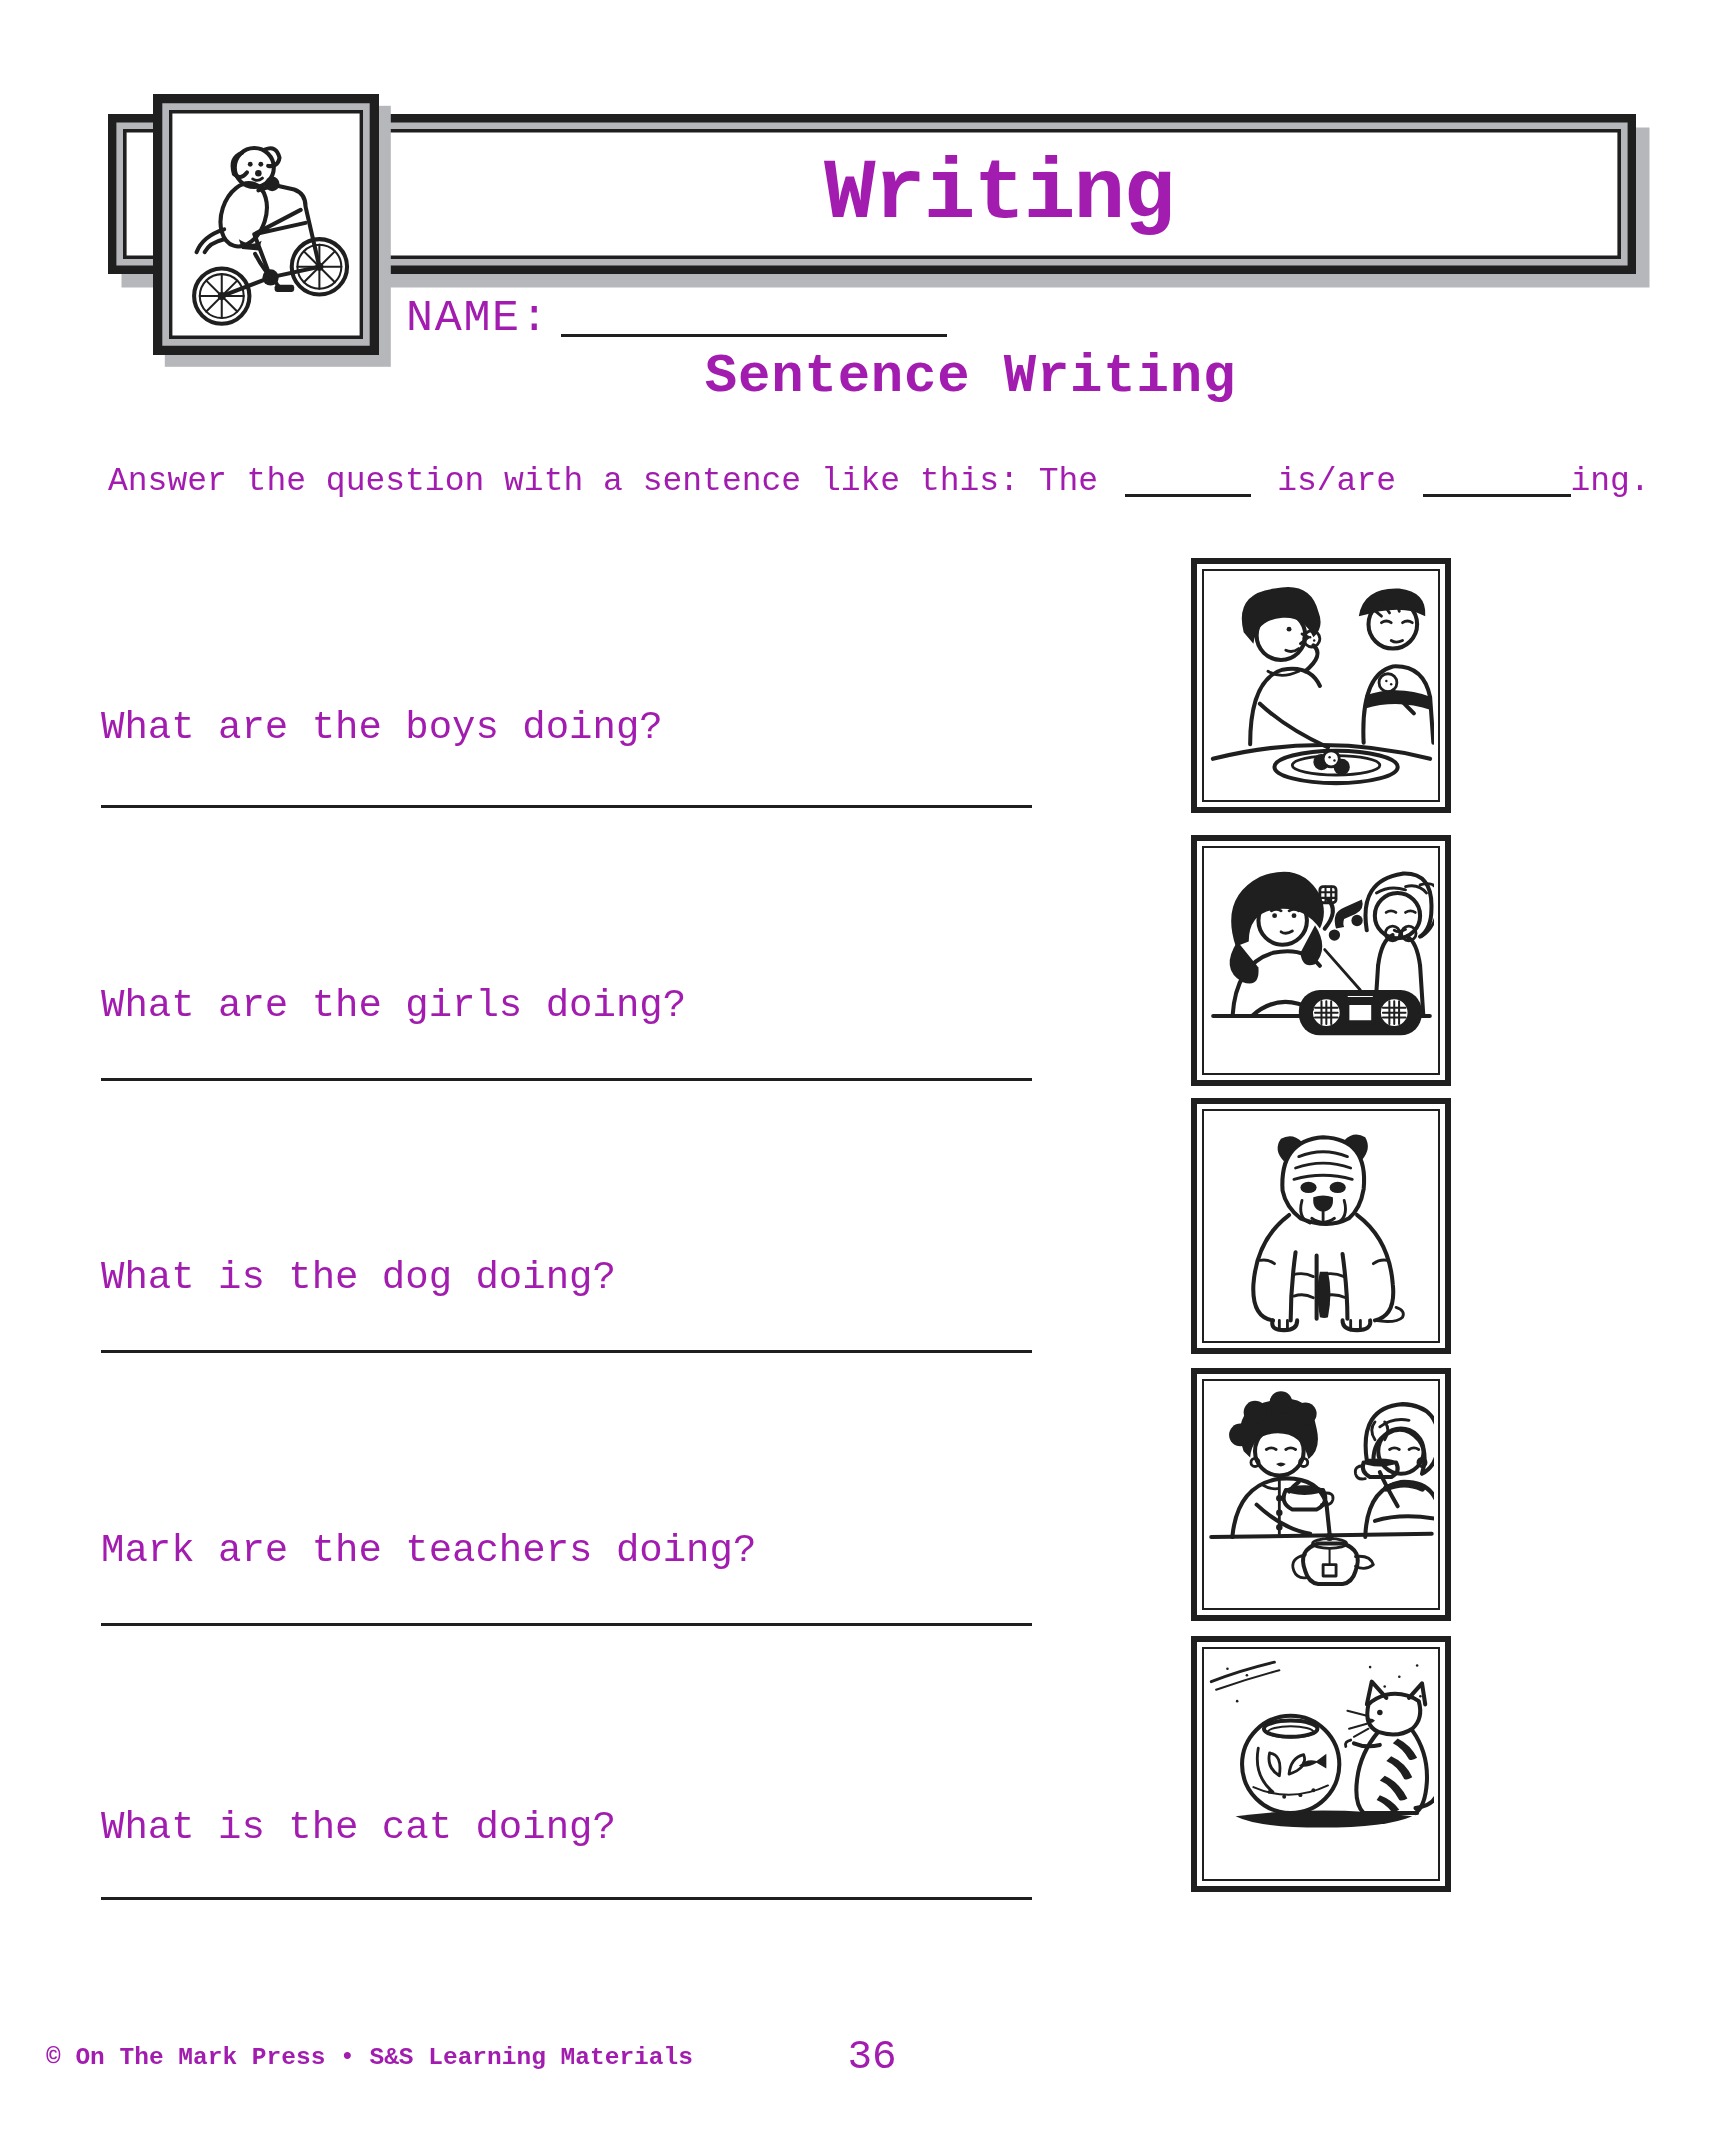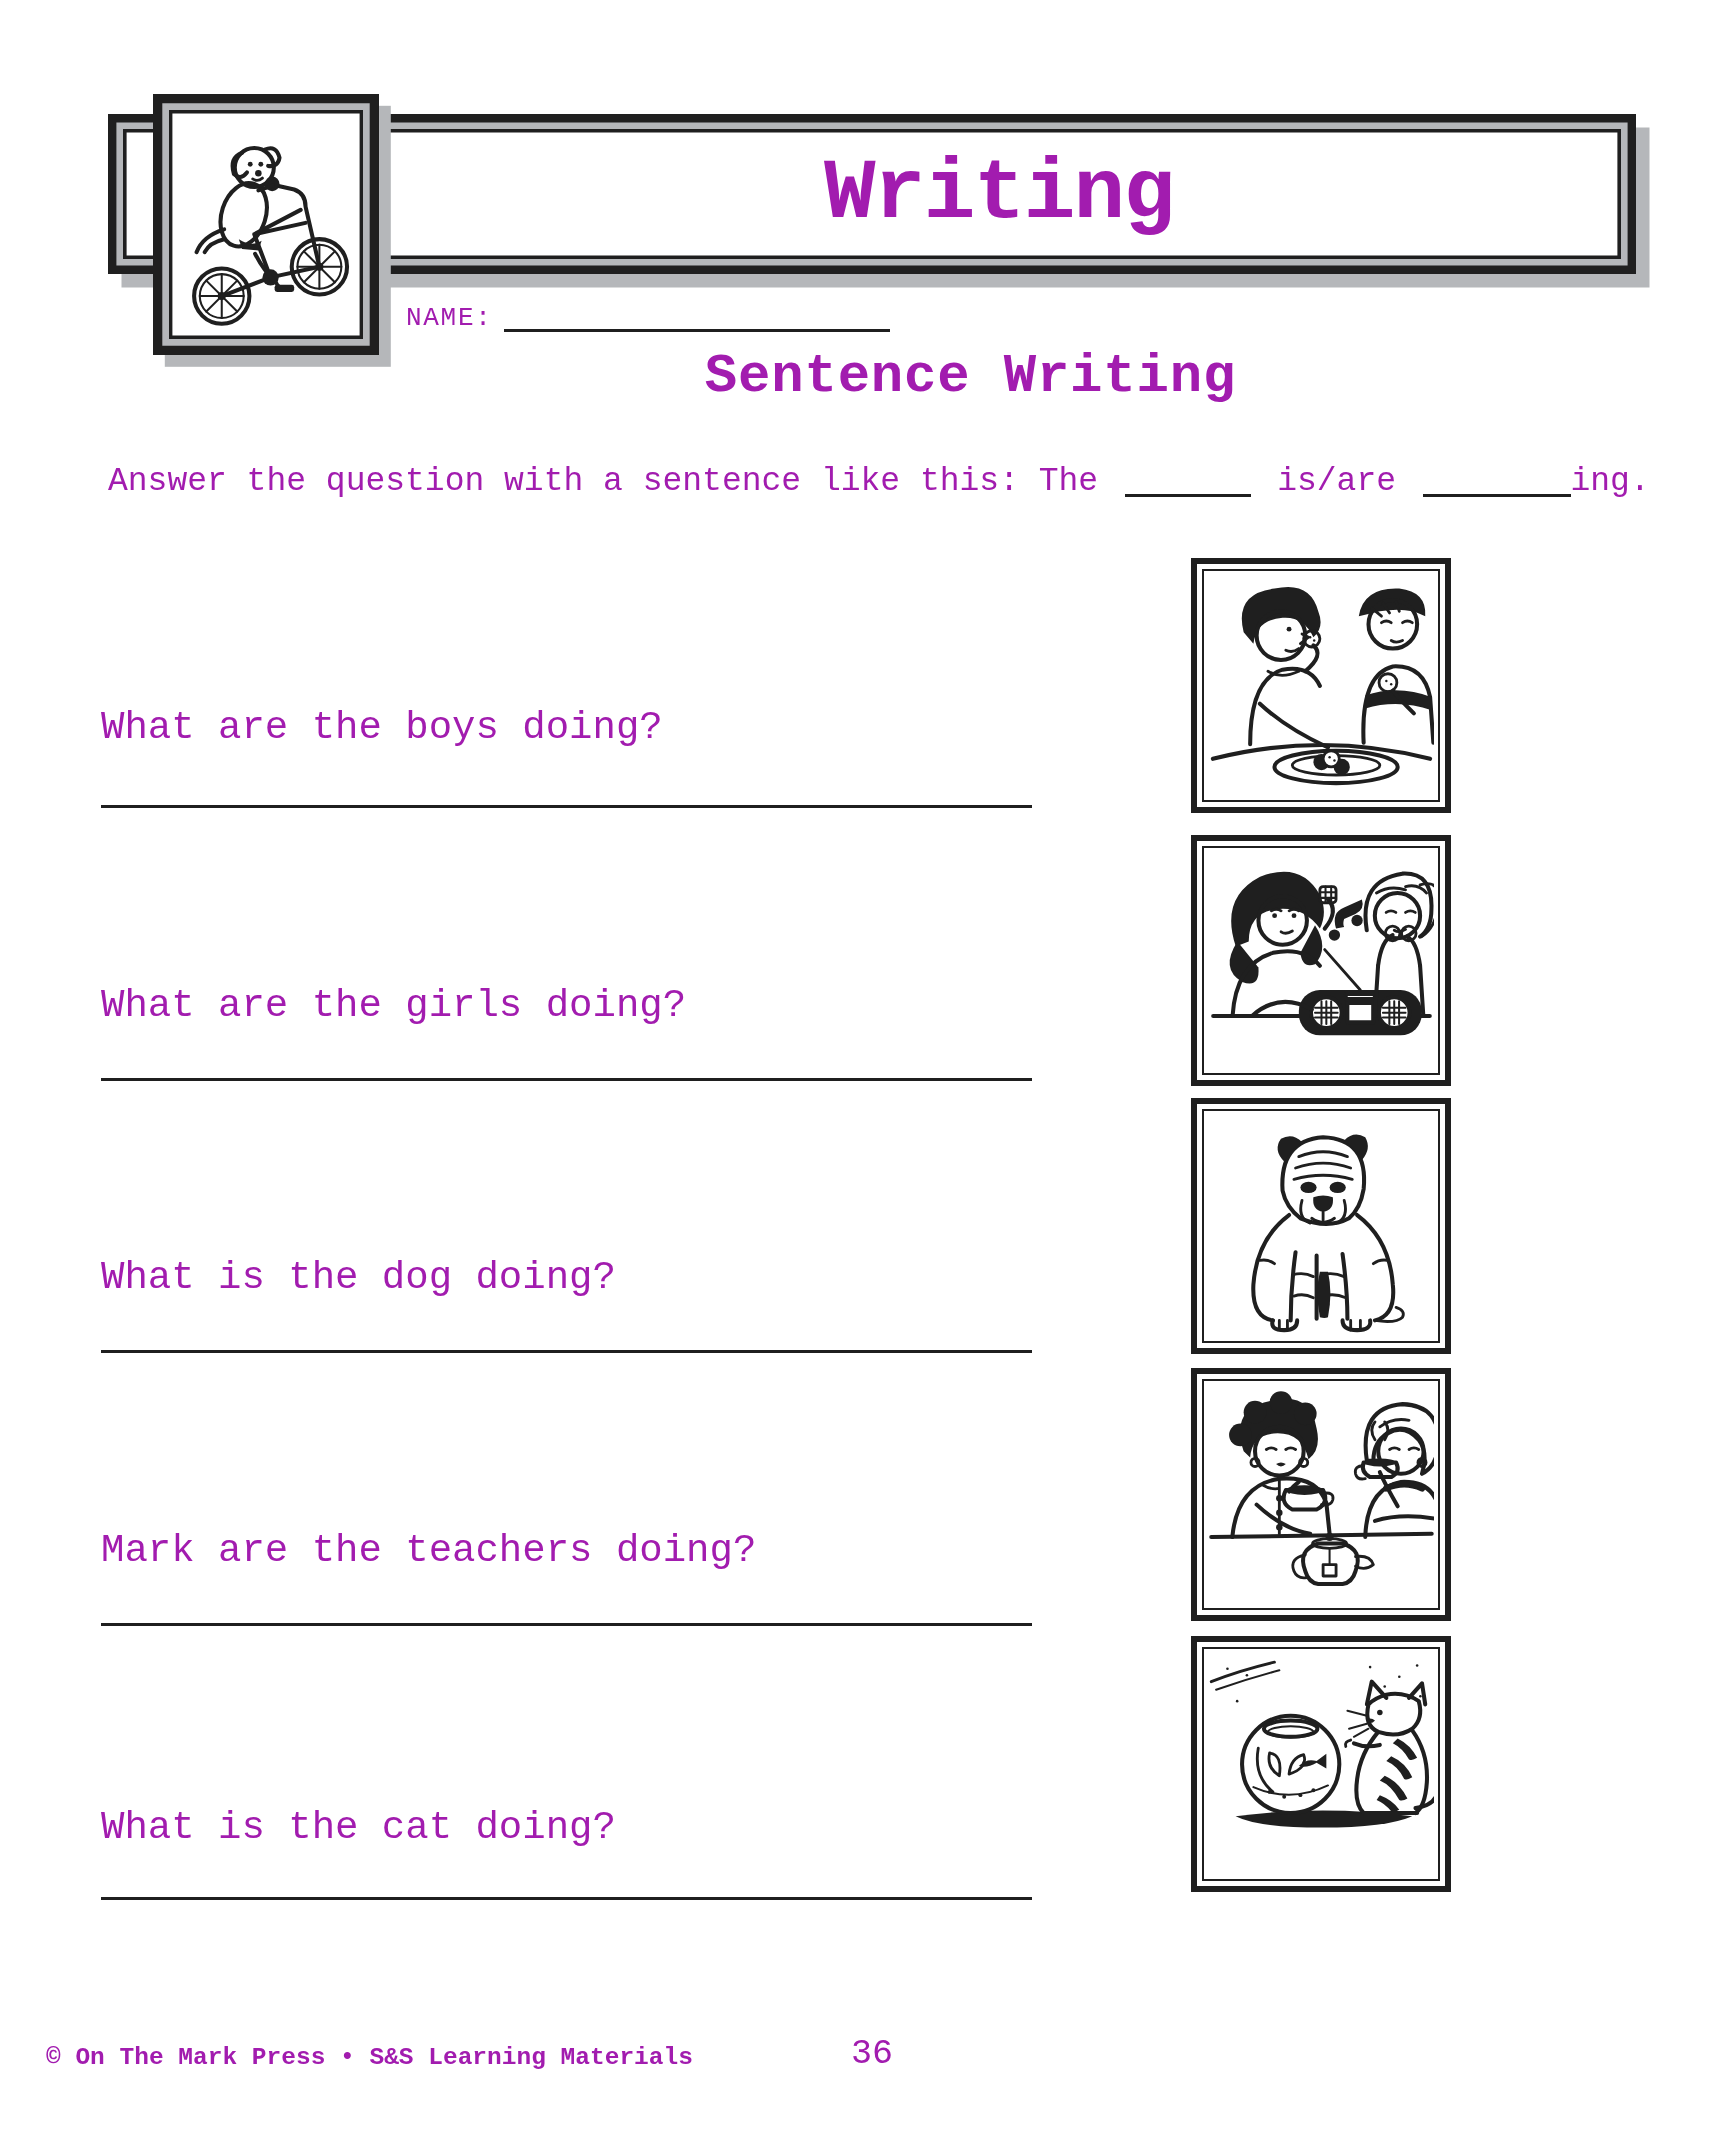--- a/index.html
+++ b/index.html
@@ -15,21 +15,21 @@
                   font-size:86px; font-weight:bold; letter-spacing:-1.7px; }
 
   
   .corner-frame { position:absolute; left:153px; top:94px; width:226px; height:261px; background:#fff;
                   box-shadow: inset 0 0 0 9.3px #1f1f1f, inset 0 0 0 16px #b5b7ba, inset 0 0 0 19.4px #1f1f1f,
                               11.8px 11.8px 0 0 #b5b7ba; z-index:3;
                   display:flex; align-items:center; justify-content:center; }
   .corner-frame svg { width:179px; height:213px; }
 
   
-  .name-row { position:absolute; left:406px; top:293px; font-size:26px; letter-spacing:1.7px; }
+  .name-row { position:absolute; left:406px; top:293px; font-size:45px; letter-spacing:1.7px; }
   .name-line { display:inline-block; width:386px; height:29px; position:relative; top:6.7px;
                border-bottom:3.4px solid #1f1f1f; margin-left:11.8px; }
   .subtitle { position:absolute; left:213px; top:346px; width:1515px; margin:0; text-align:center;
               font-size:54px; font-weight:bold; letter-spacing:0.8px; }
   .instruction { position:absolute; left:108px; top:457px; width:1569px; font-size:33px; }
   .blank { display:inline-block; border-bottom:3.4px solid #1f1f1f; height:30px; position:relative; top:6.7px; margin:0 6.7px; }
   .b1 { width:126px; } .b2 { width:148px; margin-right:0; }
 
   
   .q { position:absolute; left:101px; font-size:39px; line-height:47px; }
@@ -52,21 +52,21 @@
     stroke:#1f1f1f; stroke-width:5; fill:none; stroke-linecap:round; stroke-linejoin:round; }
   .art .fill { fill:#1f1f1f; stroke:none; }
   .art .thin { stroke-width:2.5; }
   .art .mid  { stroke-width:3.5; }
   .art .white { fill:#fff; }
 
   
   .foot { position:absolute; top:2044px; font-size:24.5px; font-weight:bold; }
   .foot-left  { left:46px; }
   .foot-right { right:44px; }
-  .foot-page  { top:2034px; left:830px; width:84px; text-align:center; font-weight:normal; font-size:35px; }
+  .foot-page  { top:2034px; left:830px; width:84px; text-align:center; font-weight:normal; font-size:41px; }
 </style>
 </head>
 <body>
 
 <div class="page">
 
   <div class="banner">
     <div class="banner-title">Writing</div>
   </div>
 

